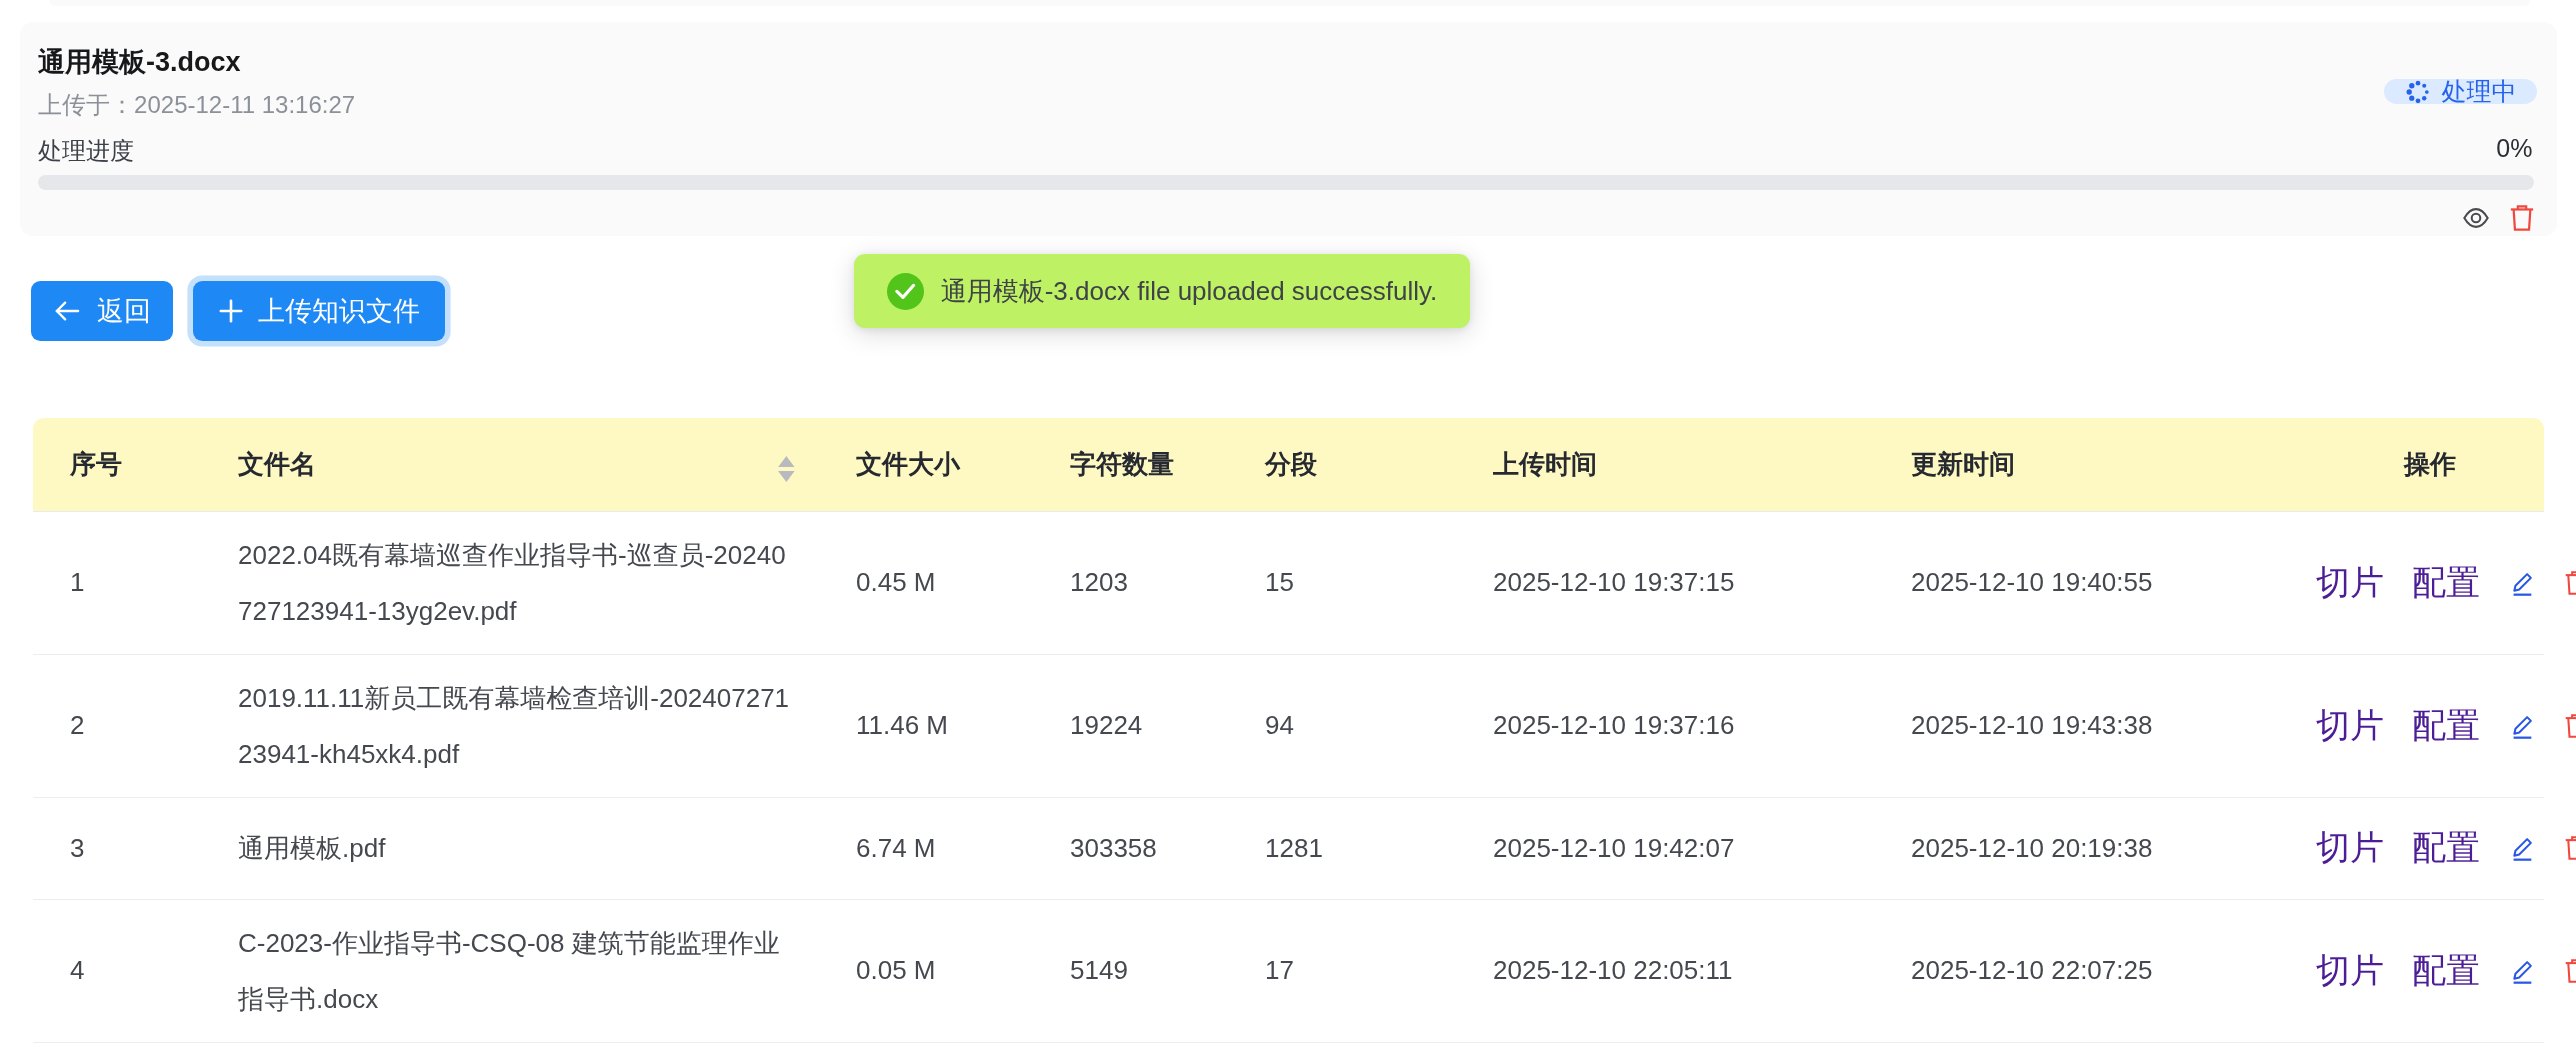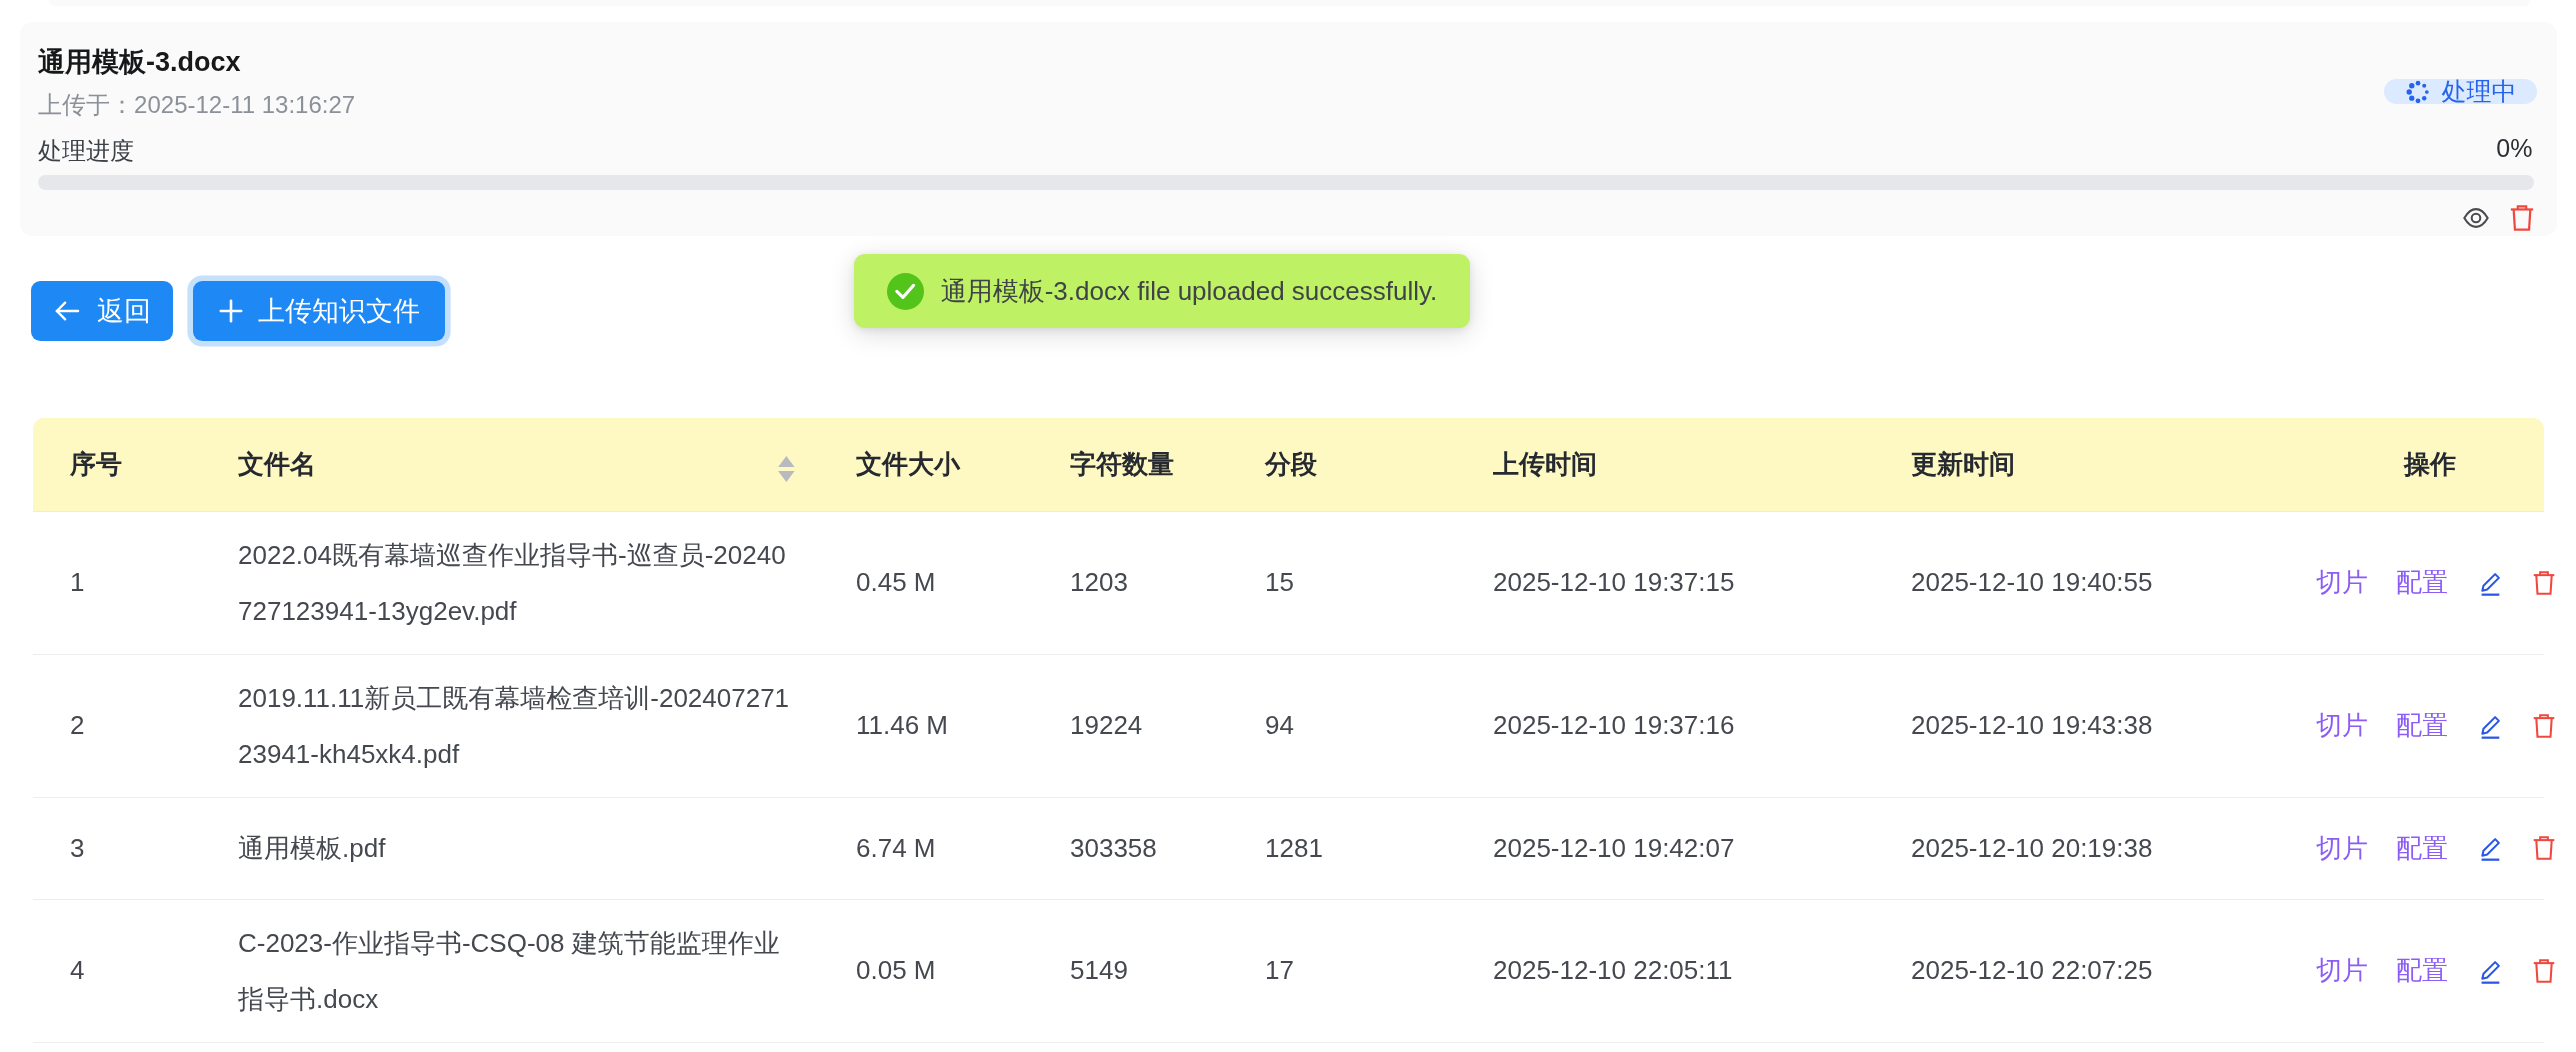--- a/index.html
+++ b/index.html
@@ -48,21 +48,21 @@
        font-size:26px; font-weight:600; color:#262a30; border-bottom:0.9px solid #e9eaec; }
   th:first-child { padding-left:37px; border-top-left-radius:11px; }
   th:last-child  { border-top-right-radius:11px;text-align:center; }
   td { height:102px; padding:15px 37px 15px 0; vertical-align:middle;
        font-size:26px; color:#45494f; border-bottom:0.9px solid #ededef; background:#ffffff; }
   td:first-child { padding-left:37px; }
   td.filename { line-height:56px; word-break:break-all; padding-right:60px; }
   .th-flex { display:flex; align-items:flex-end; }
   .sorter { margin-left:auto; margin-right:61px; display:flex; flex-direction:column; gap:3.7px; cursor:pointer; }
   .actions { display:flex; align-items:center; gap:28px; }
-  .link { color:#8b5cf6; font-size:26px; text-decoration:none; cursor:pointer; white-space:nowrap; }
+  .link { color:#4c1d95; font-size:34px; text-decoration:none; cursor:pointer; white-space:nowrap; }
   svg { display:block; }
 </style>
 </head>
 <body>
 
 <div class="prev-edge"></div>
 
 <div class="card">
   <div class="title">通用模板-3.docx</div>
 

